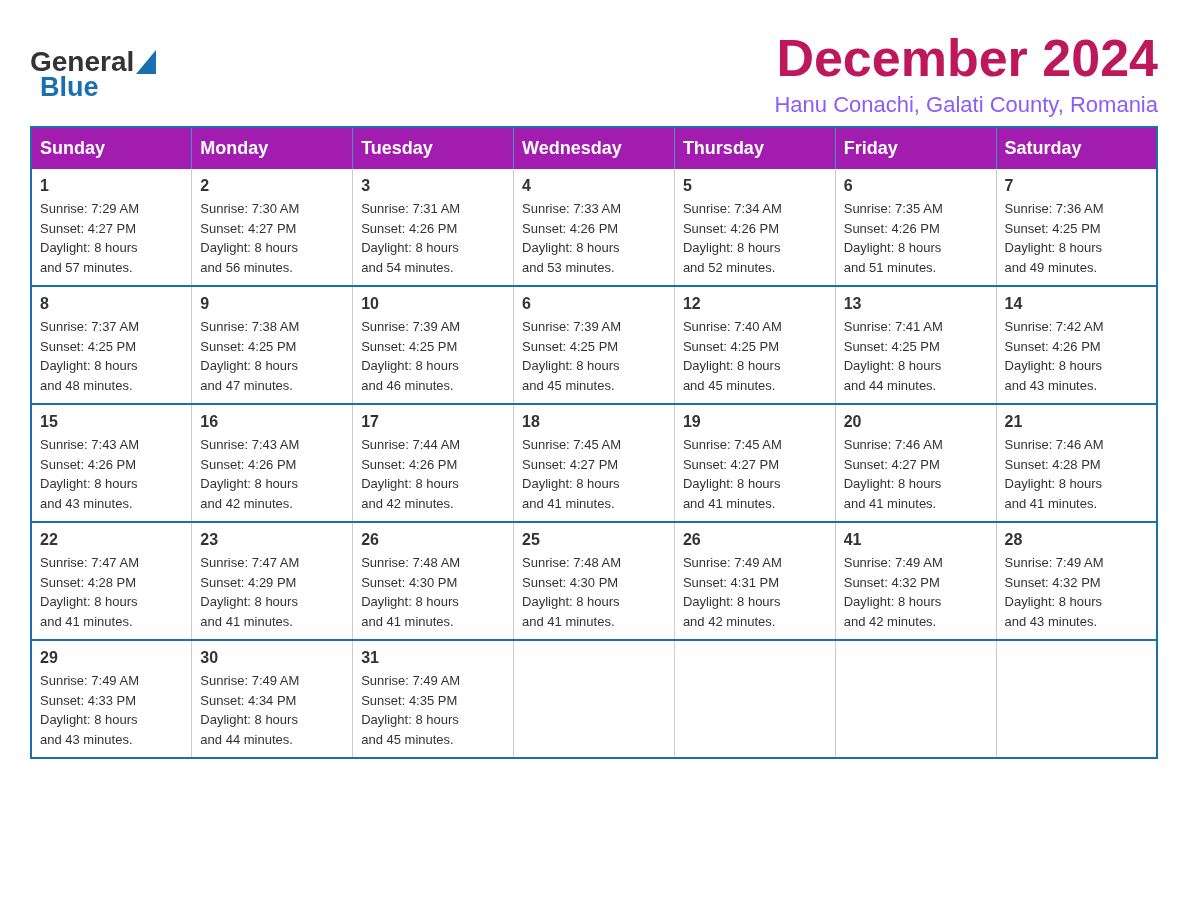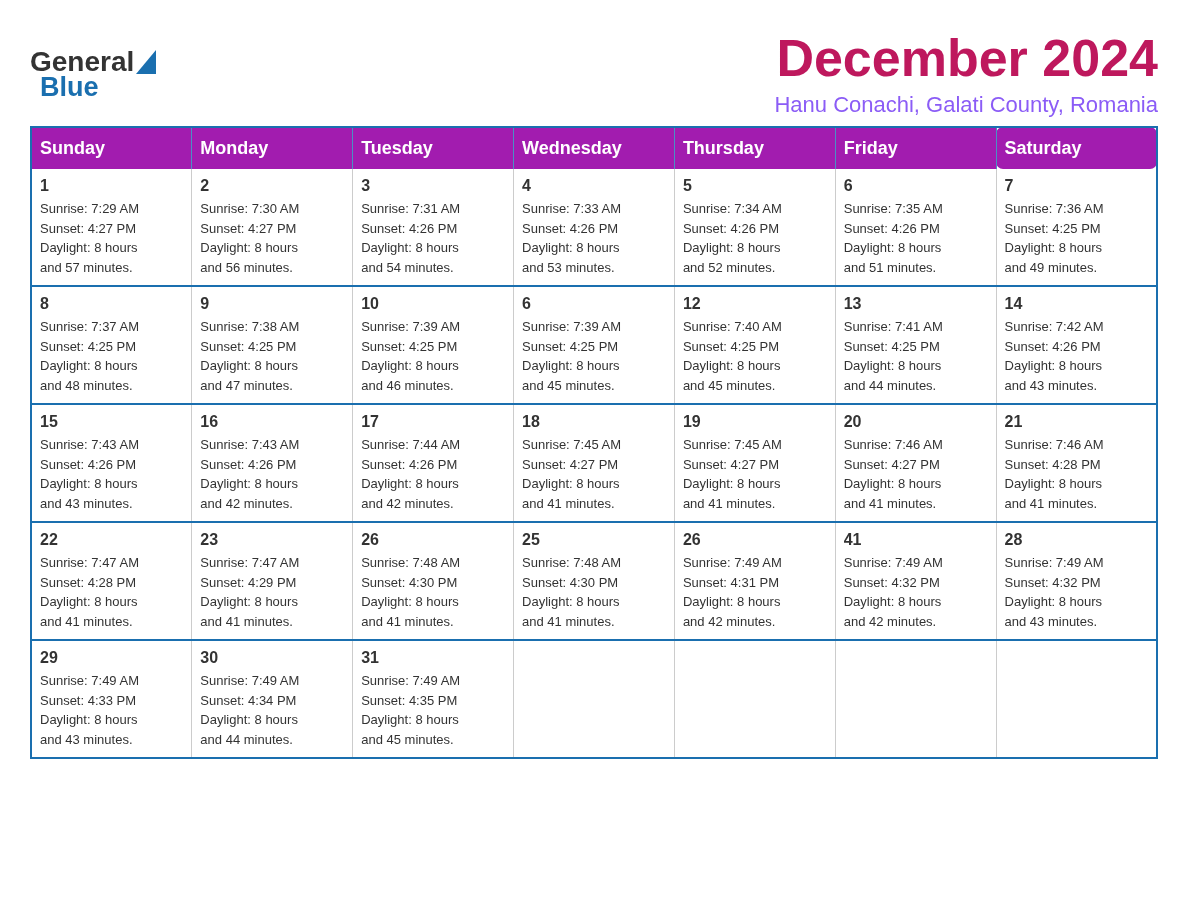--- a/index.html
+++ b/index.html
@@ -39,21 +39,20 @@
       background-color: #a21caf;
       color: #fff;
       font-size: 18px;
       font-weight: bold;
       padding: 10px 8px;
       text-align: left;
       border-right: 1px solid #4a90c4;
     }
     .calendar thead tr th:last-child {
       border-right: none;
-      border-radius: 7px;
     }
     .calendar tbody tr td {
       vertical-align: top;
       padding: 8px;
       border-right: 1px solid #ccc;
       border-bottom: 2px solid #1a6faf;
       font-size: 13px;
       color: #333;
       width: 14.28%;
       min-height: 100px;

